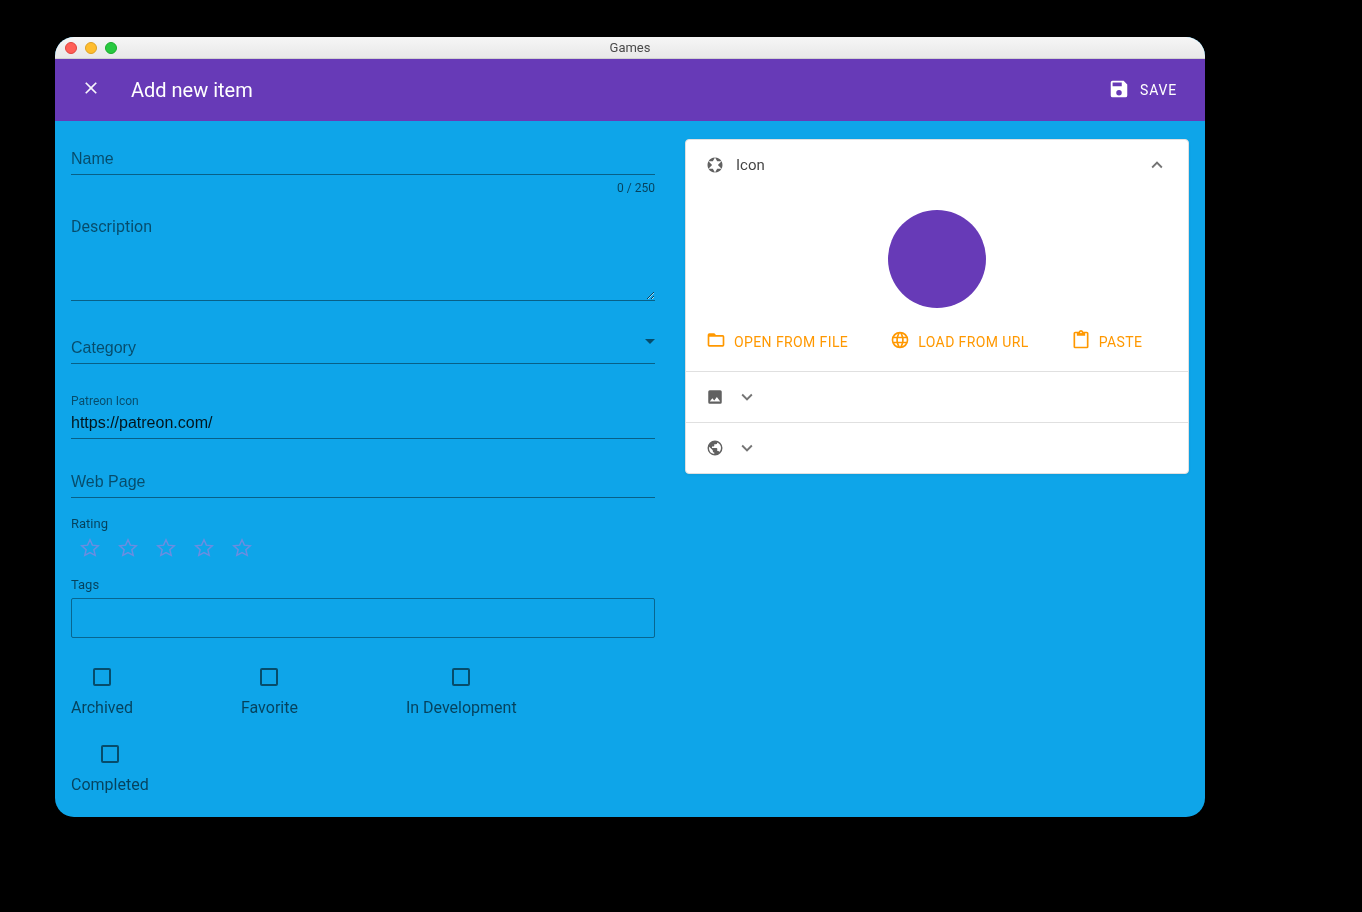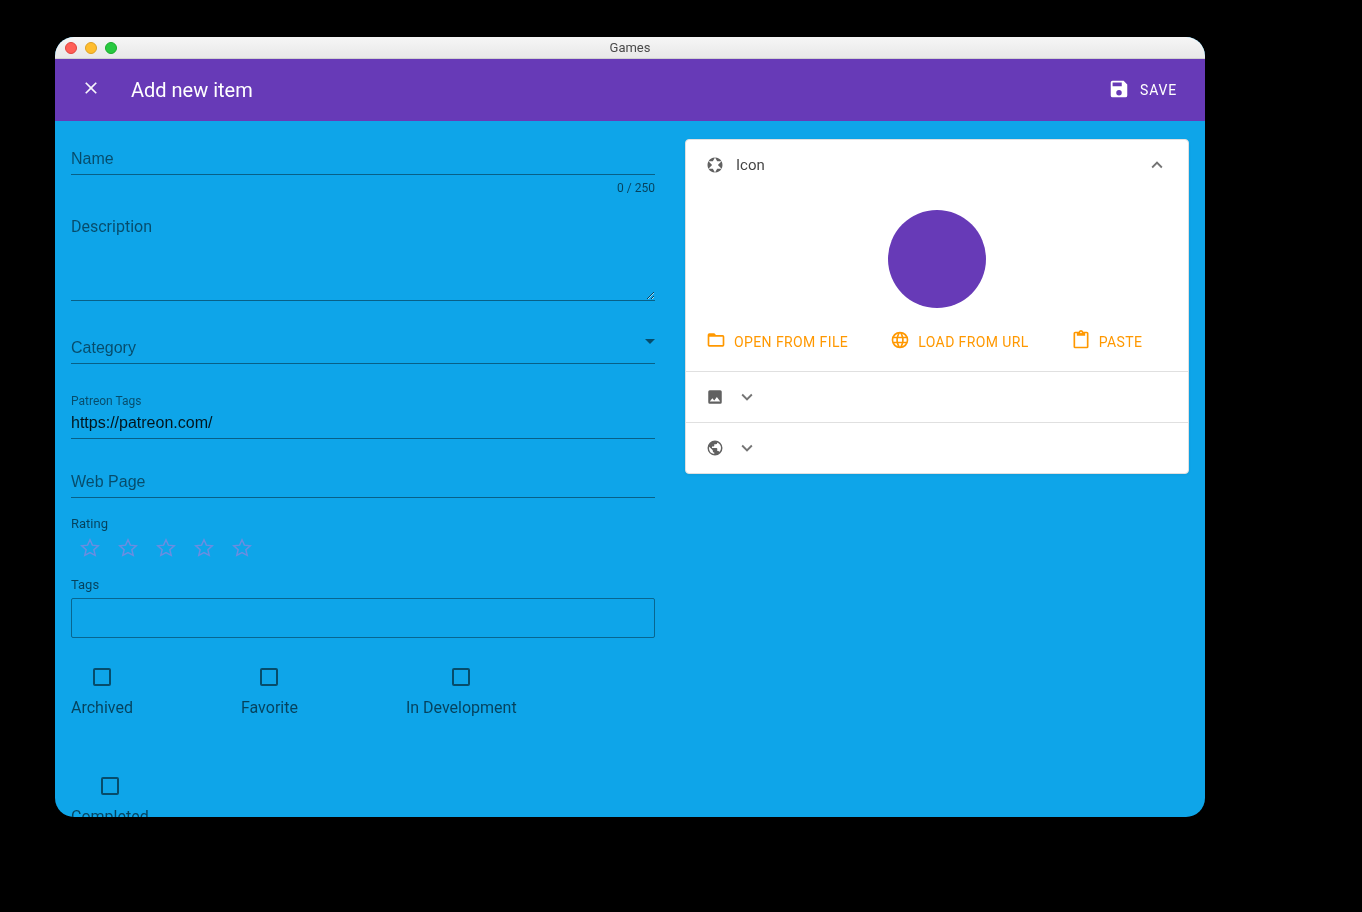--- a/index.html
+++ b/index.html
@@ -237,21 +237,21 @@
       <div class="field">
         <textarea class="textarea" placeholder="Description" style=""></textarea>
       </div>
 
       <div class="field select-row">
         <input class="underline-input" readonly="" placeholder="Category" style="">
         <div class="select-caret"></div>
       </div>
 
       <div class="field">
-        <span class="small-label">Patreon Tags</span>
+        <span class="small-label">Patreon Icon</span>
         <input class="underline-input" value="https://patreon.com/" style="">
       </div>
 
       <div class="field tight">
         <input class="underline-input" placeholder="Web Page" style="">
       </div>
 
       <div class="field tight">
         <span class="rating-label">Rating</span>
         <div class="stars">
@@ -286,21 +286,21 @@
         <div class="check-item">
           <div class="checkbox"></div>
           <span class="check-label">Favorite</span>
         </div>
         <div class="check-item">
           <div class="checkbox"></div>
           <span class="check-label">In Development</span>
         </div>
       </div>
 
-      <div class="checkrow" style="margin-top:60px;align-items:flex-end;">
+      <div class="checkrow" style="margin-top:28px;align-items:flex-end;">
         <div class="check-item">
           <div class="checkbox"></div>
           <span class="check-label">Completed</span>
         </div>
       </div>
 
     </div>
 
     <div class="right-col">
       <div class="card">

